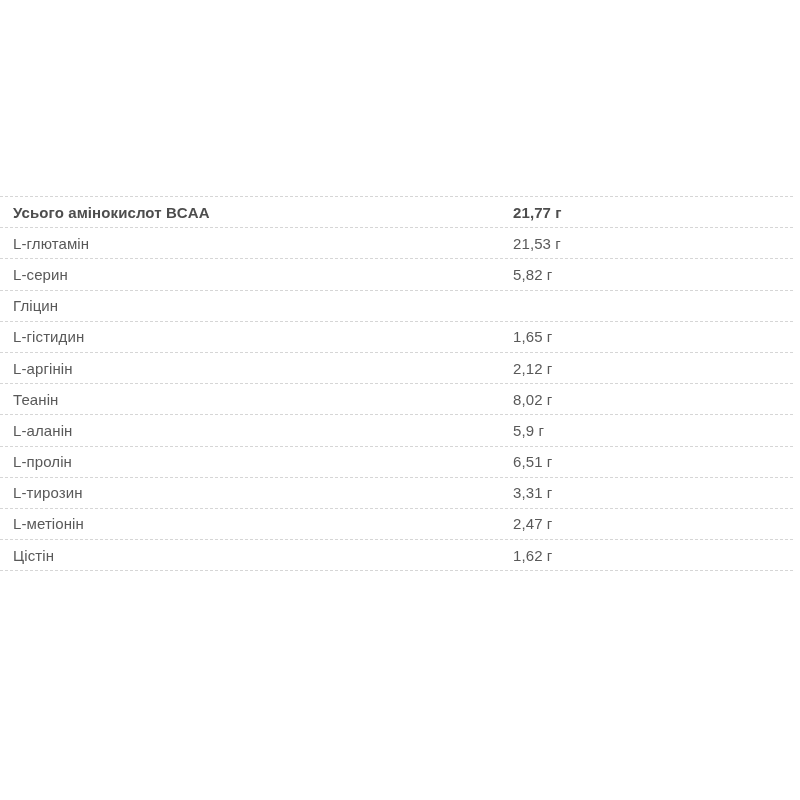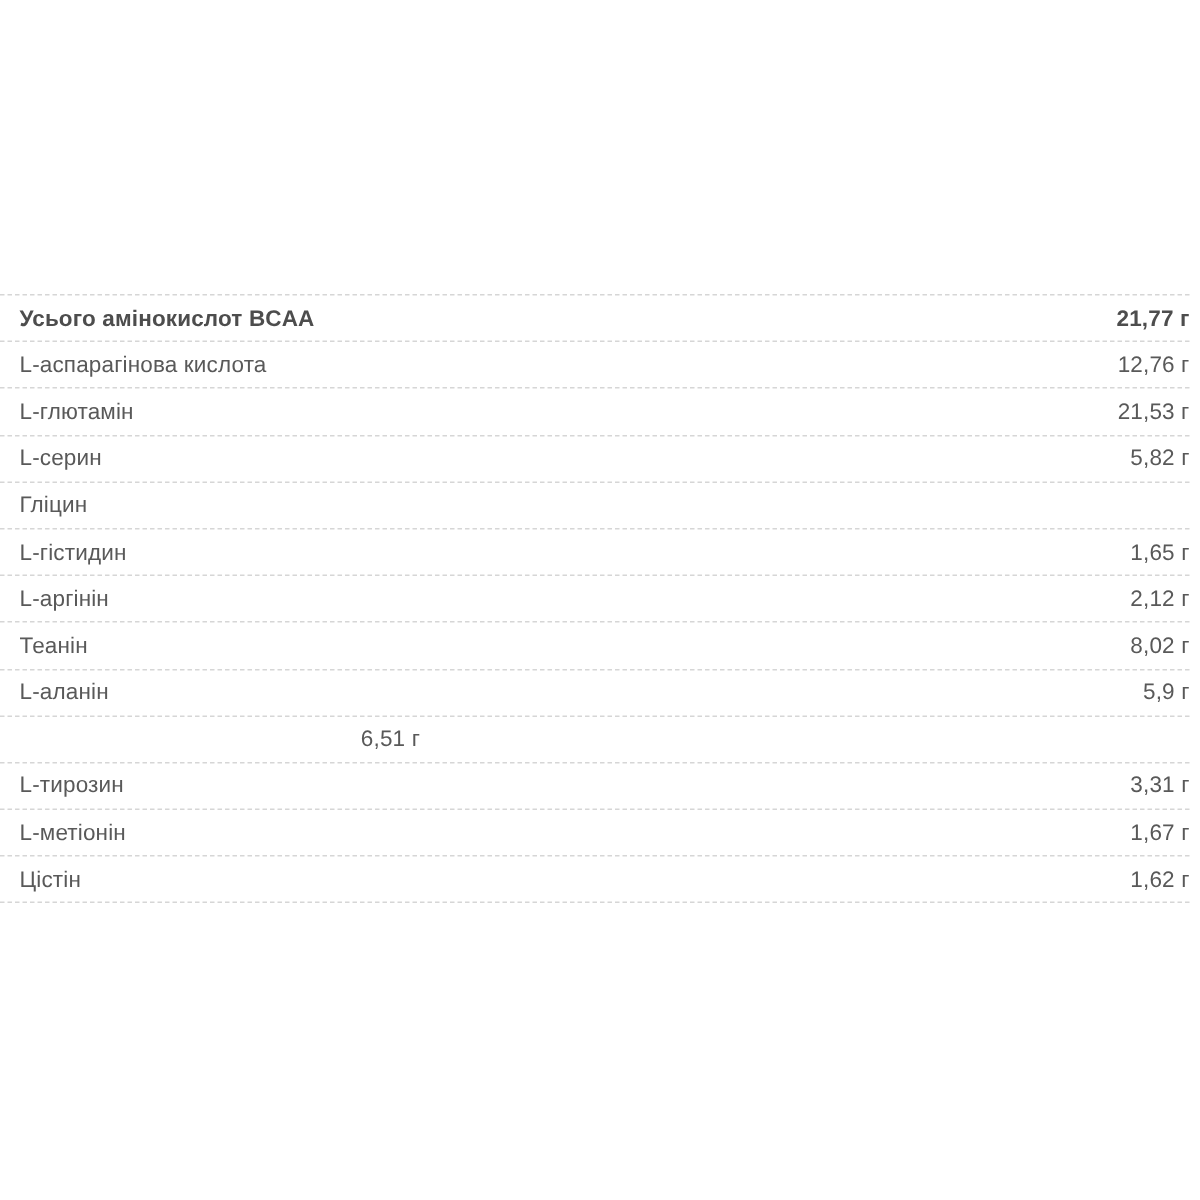--- a/index.html
+++ b/index.html
@@ -34,38 +34,34 @@
     color: var(--header-color, #4d4d4d);
   }
   .cell.label {
     flex: 1;
     padding-left: 13px;
     white-space: nowrap;
     overflow: hidden;
   }
   .cell.value {
     width: 280px;
-    text-align: right;
+    text-align: left;
     white-space: nowrap;
   }
 </style>
 </head>
 <body>
 
 <div class="page">
   <div class="amino-table" id="amino-table">
   <div class="row bold">
     <div class="cell label">Усього амінокислот BCAA</div>
     <div class="cell value">21,77 г</div>
   </div>
 
-  <div class="row">
-    <div class="cell label">L-аспарагінова кислота</div>
-    <div class="cell value">12,76 г</div>
-  </div>
 
   <div class="row">
     <div class="cell label">L-глютамін</div>
     <div class="cell value">21,53 г</div>
   </div>
 
   <div class="row">
     <div class="cell label">L-серин</div>
     <div class="cell value">5,82 г</div>
   </div>
@@ -88,31 +84,32 @@
     <div class="cell label">Теанін</div>
     <div class="cell value">8,02 г</div>
   </div>
 
   <div class="row">
     <div class="cell label">L-аланін</div>
     <div class="cell value">5,9 г</div>
   </div>
 
   <div class="row">
+    <div class="cell label">L-пролін</div>
     <div class="cell value">6,51 г</div>
   </div>
 
   <div class="row">
     <div class="cell label">L-тирозин</div>
     <div class="cell value">3,31 г</div>
   </div>
 
   <div class="row">
     <div class="cell label">L-метіонін</div>
-    <div class="cell value">1,67 г</div>
+    <div class="cell value">2,47 г</div>
   </div>
 
   <div class="row">
     <div class="cell label">Цістін</div>
     <div class="cell value">1,62 г</div>
   </div>
 </div>
 </div>
 
 </body></html>

